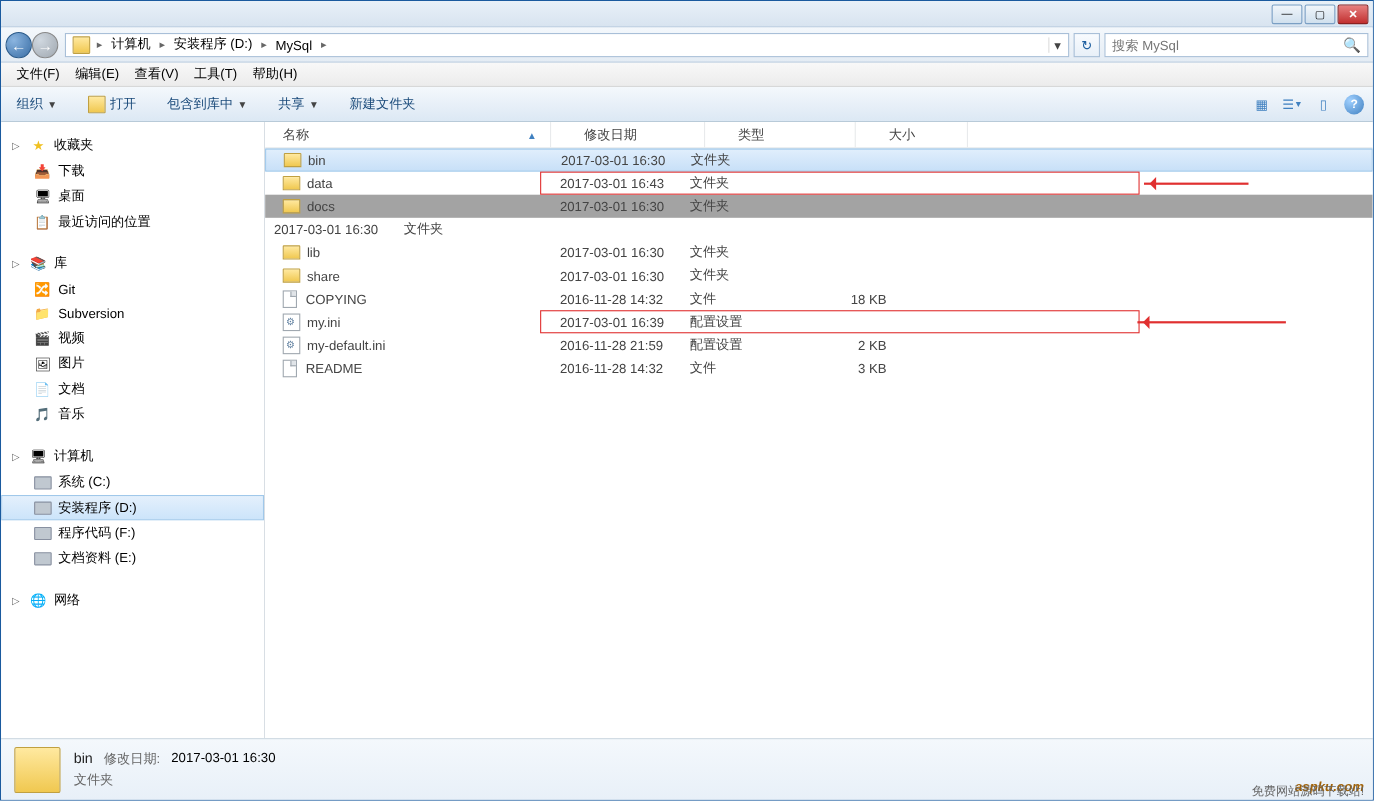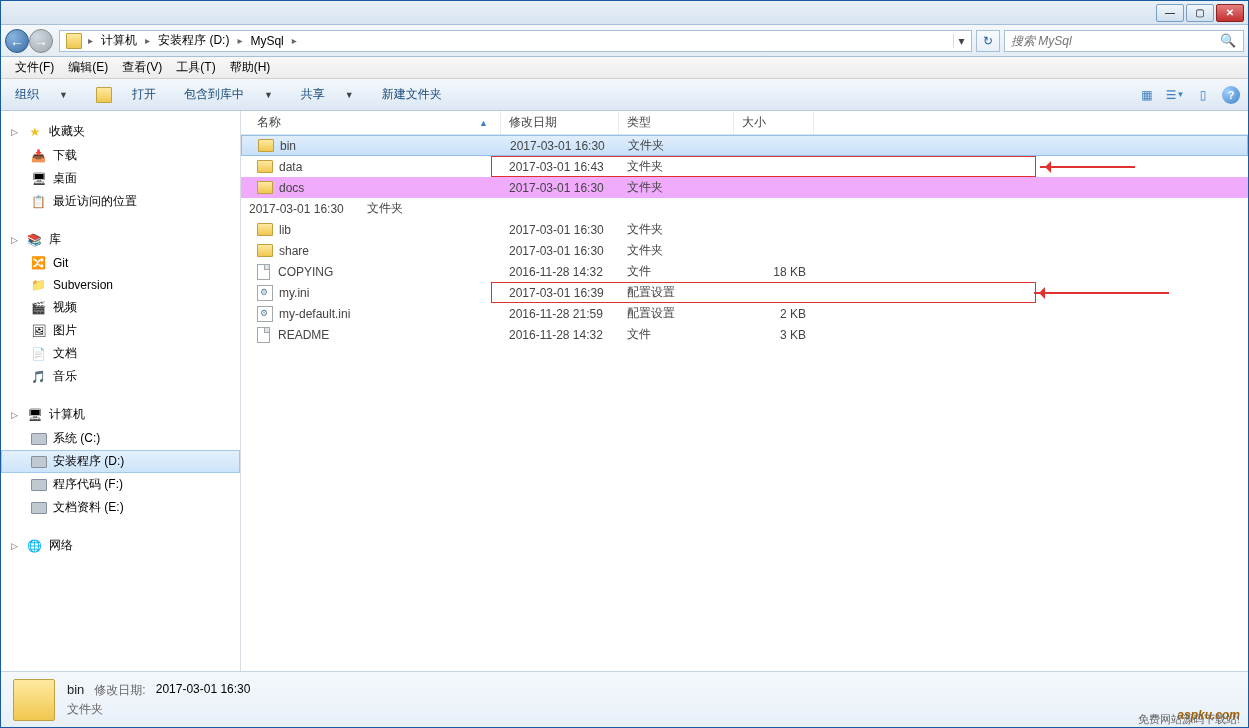--- a/index.html
+++ b/index.html
@@ -18,60 +18,60 @@
     .nav-circle { width: 24px; height: 24px; border-radius: 50%; background: radial-gradient(circle at 30% 30%, #8bb5e0, #3a6ea5); border: 1px solid #2a5a8a; display: flex; align-items: center; justify-content: center; color: #fff; font-size: 14px; }
     .nav-circle.fwd { background: radial-gradient(circle at 30% 30%, #d0d8e0, #a0a8b0); border-color: #888; }
     .addressbar { flex: 1; height: 22px; border: 1px solid #a8bfd8; background: #fff; display: flex; align-items: center; padding: 0 2px; }
     .addr-icon { width: 16px; height: 16px; background: linear-gradient(#ffe9a0, #f0c850); border: 1px solid #c0a040; border-radius: 1px; margin: 0 4px; }
     .breadcrumb { display: flex; align-items: center; gap: 2px; flex: 1; }
     .crumb { padding: 2px 4px; cursor: pointer; }
     .crumb-sep { color: #666; font-size: 10px; padding: 0 2px; }
     .addr-drop { width: 16px; text-align: center; color: #444; border-left: 1px solid #ddd; }
     .refresh-btn { width: 24px; height: 22px; border: 1px solid #a8bfd8; background: linear-gradient(#f8fbfe, #e8f0f8); display: flex; align-items: center; justify-content: center; color: #2060a0; }
     .searchbar { width: 240px; height: 22px; border: 1px solid #a8bfd8; background: #fff; display: flex; align-items: center; padding: 0 6px; }
-    .searchbar input { border: none; outline: none; flex: 1; color: #888; font-style: italic; }
+    .searchbar input { border: none; outline: none; flex: 1; color: #888; }
     .search-icon { color: #4080c0; font-size: 13px; }
     
     
     .menubar { height: 22px; background: linear-gradient(#f8f8f8, #ececec); border-bottom: 1px solid #d0d0d0; display: flex; align-items: center; padding: 0 8px; gap: 2px; }
     .menu-item { padding: 2px 6px; cursor: pointer; }
     
     
     .toolbar { height: 32px; background: linear-gradient(#f4f8fc, #dce8f4); border-bottom: 1px solid #b8cad8; display: flex; align-items: center; padding: 0 8px; gap: 16px; }
-    .tool-item { display: flex; align-items: center; gap: 20px; padding: 2px 6px; cursor: pointer; color: #1a4a7a; justify-content: center; }
+    .tool-item { display: flex; align-items: center; gap: 4px; padding: 2px 6px; cursor: pointer; color: #1a4a7a; justify-content: center; }
     .tool-drop { font-size: 9px; color: #444; }
     .tool-icon { width: 16px; height: 16px; background: linear-gradient(#ffe9a0, #f0c850); border: 1px solid #c0a040; border-radius: 1px; }
     .toolbar-right { margin-left: auto; display: flex; align-items: center; gap: 10px; }
     .tbr-icon { width: 18px; height: 18px; display: flex; align-items: center; justify-content: center; cursor: pointer; }
     .help-icon { width: 18px; height: 18px; border-radius: 50%; background: radial-gradient(circle at 30% 30%, #a0d0ff, #4080c0); color: #fff; display: flex; align-items: center; justify-content: center; font-weight: bold; font-size: 11px; }
     
     
     .content { display: flex; height: calc(100% - 24px - 32px - 22px - 32px - 56px); }
     .sidebar { width: 240px; background: #fff; border-right: 1px solid #d8dee4; overflow-y: auto; padding: 8px 0; }
     .side-group { margin-bottom: 14px; }
     .side-head { display: flex; align-items: center; gap: 6px; padding: 4px 10px; cursor: pointer; }
     .side-head .tri { font-size: 9px; color: #666; width: 10px; }
     .side-item { display: flex; align-items: center; gap: 6px; padding: 3px 10px 3px 30px; cursor: pointer; }
     .side-item.selected { background: linear-gradient(#e4f0fc, #cce4fa); border: 1px solid #a0c8ea; padding: 2px 9px 2px 29px; }
     .side-icon { width: 16px; height: 16px; display: flex; align-items: center; justify-content: center; }
     .star { color: #f0c020; }
     .drive-icon { width: 16px; height: 12px; background: #c0c8d0; border: 1px solid #8890a0; border-radius: 1px; }
     
     .filelist { flex: 1; background: #fff; overflow: auto; position: relative; }
-    .list-header { display: flex; border-bottom: 1px solid #e0e4e8; height: 24px; align-items: center; position: sticky; top: 0; background: #fff; }
+    .list-header { display: flex; border-bottom: 1px solid #e0e4e8; height: 24px; align-items: center; position: sticky; top: 0; background: #fff; gap: 22px; }
     .col { padding: 0 8px; color: #444; border-right: 1px solid #e8eaec; height: 100%; display: flex; align-items: center; }
     .col-name { width: 260px; padding-left: 16px; }
     .col-date { width: 118px; }
     .col-type { width: 115px; }
     .col-size { width: 80px; text-align: right; justify-content: flex-start; }
     .sort-ind { margin-left: auto; font-size: 9px; color: #4080c0; margin-right: 4px; }
     
     .file-row { display: flex; height: 21px; align-items: center; position: relative; }
     .file-row.selected { background: linear-gradient(#e0eefc, #c8e0f8); border: 1px solid #90c0e8; }
-    .file-row.alt-hover { background: #f0abfc; }
+    .file-row.alt-hover { background: #a3a3a3; }
     .file-row .col { border: none; }
     .folder-ic { width: 16px; height: 13px; background: linear-gradient(#ffe9a0, #f0c850); border: 1px solid #c0a040; border-radius: 1px 1px 0 0; display: inline-block; margin-right: 6px; vertical-align: middle; }
     .file-ic { width: 13px; height: 16px; background: #fff; border: 1px solid #a0a8b0; display: inline-block; margin-right: 8px; vertical-align: middle; position: relative; }
     .file-ic::after { content: ''; position: absolute; top: 0; right: 0; width: 4px; height: 4px; background: #e0e4e8; border-left: 1px solid #a0a8b0; border-bottom: 1px solid #a0a8b0; }
     .ini-ic { width: 16px; height: 16px; background: #fff; border: 1px solid #a0a8b0; display: inline-block; margin-right: 6px; vertical-align: middle; position: relative; }
     .ini-ic::before { content: '⚙'; position: absolute; font-size: 9px; left: 2px; top: 1px; color: #6080a0; }
     
     .highlight-box { position: absolute; border: 1px solid #e03030; pointer-events: none; left: 250px; }
     .arrow { position: absolute; height: 2px; background: #e03030; pointer-events: none; }
     .arrow::before { content: ''; position: absolute; left: -1px; top: -5px; border: 6px solid transparent; border-right-color: #e03030; }

